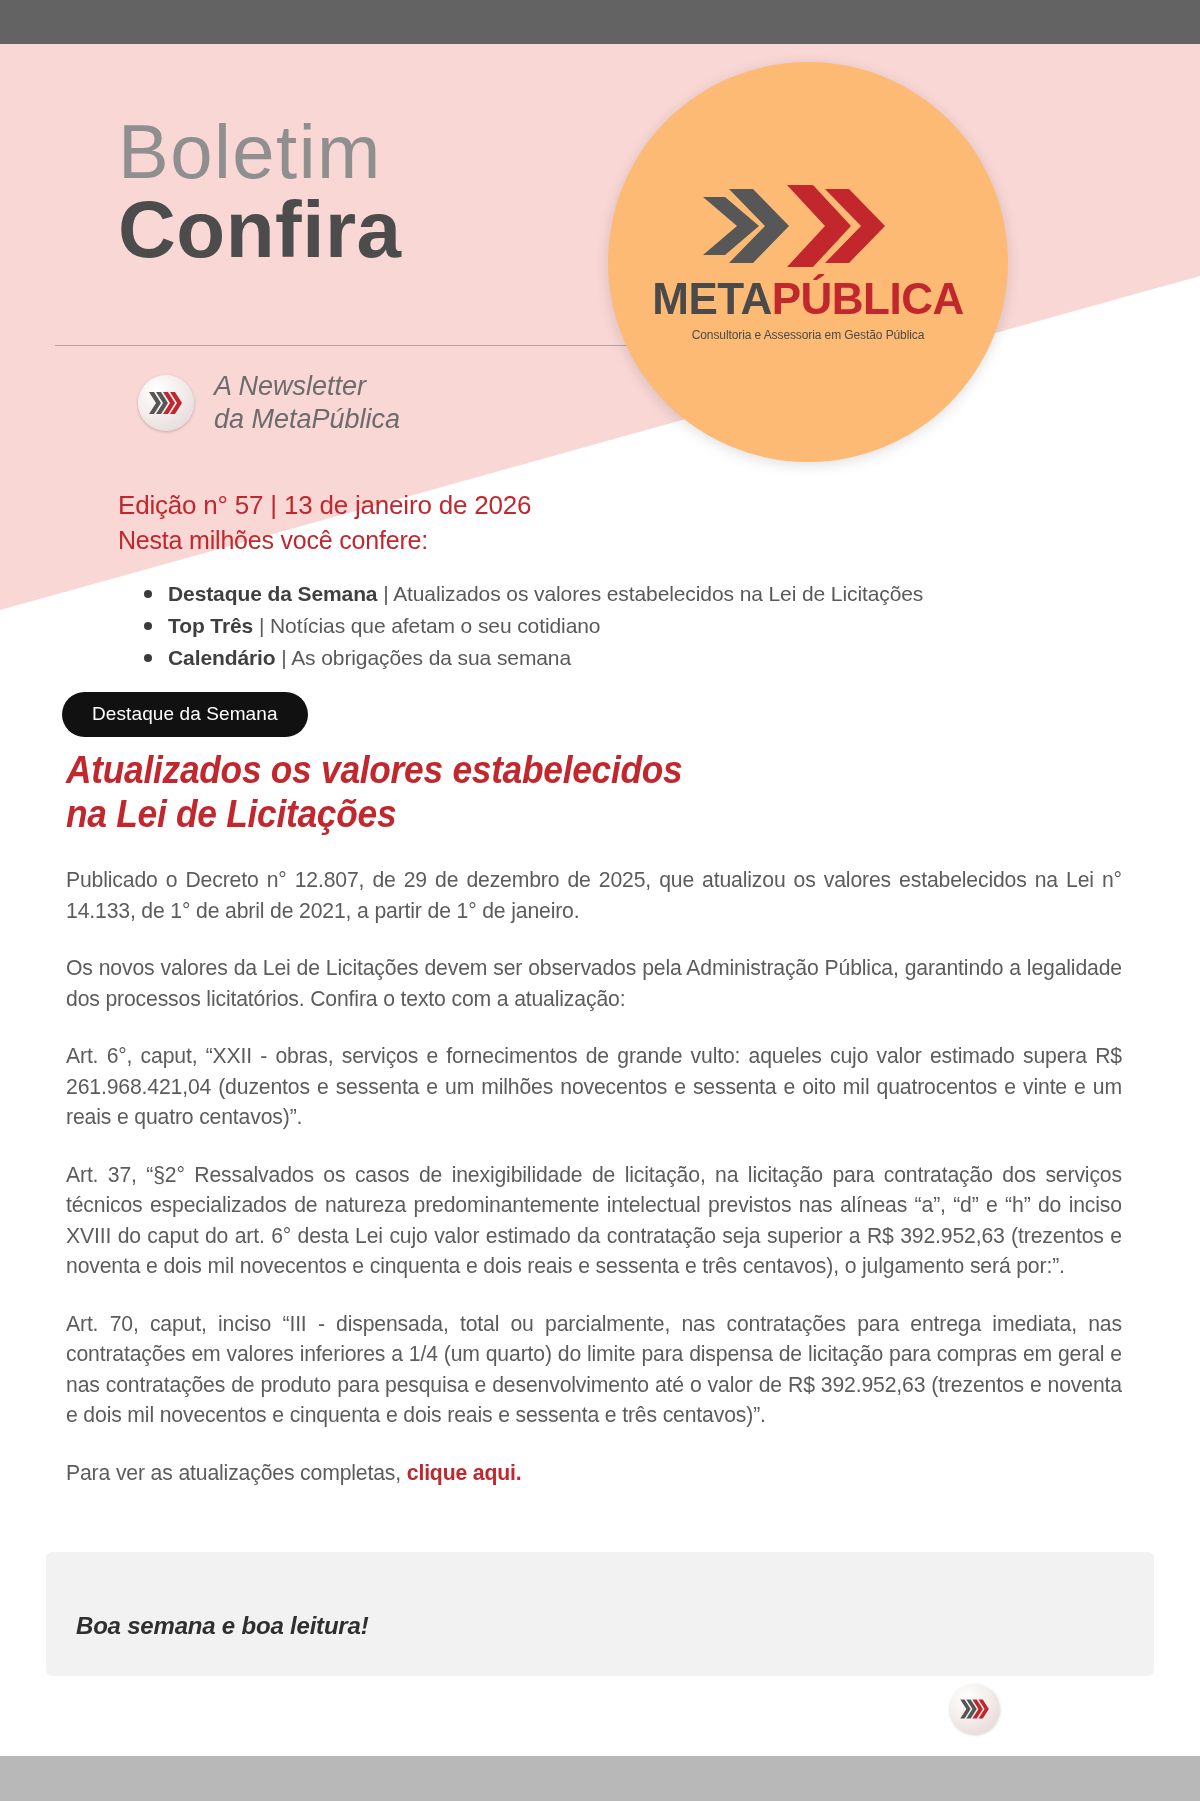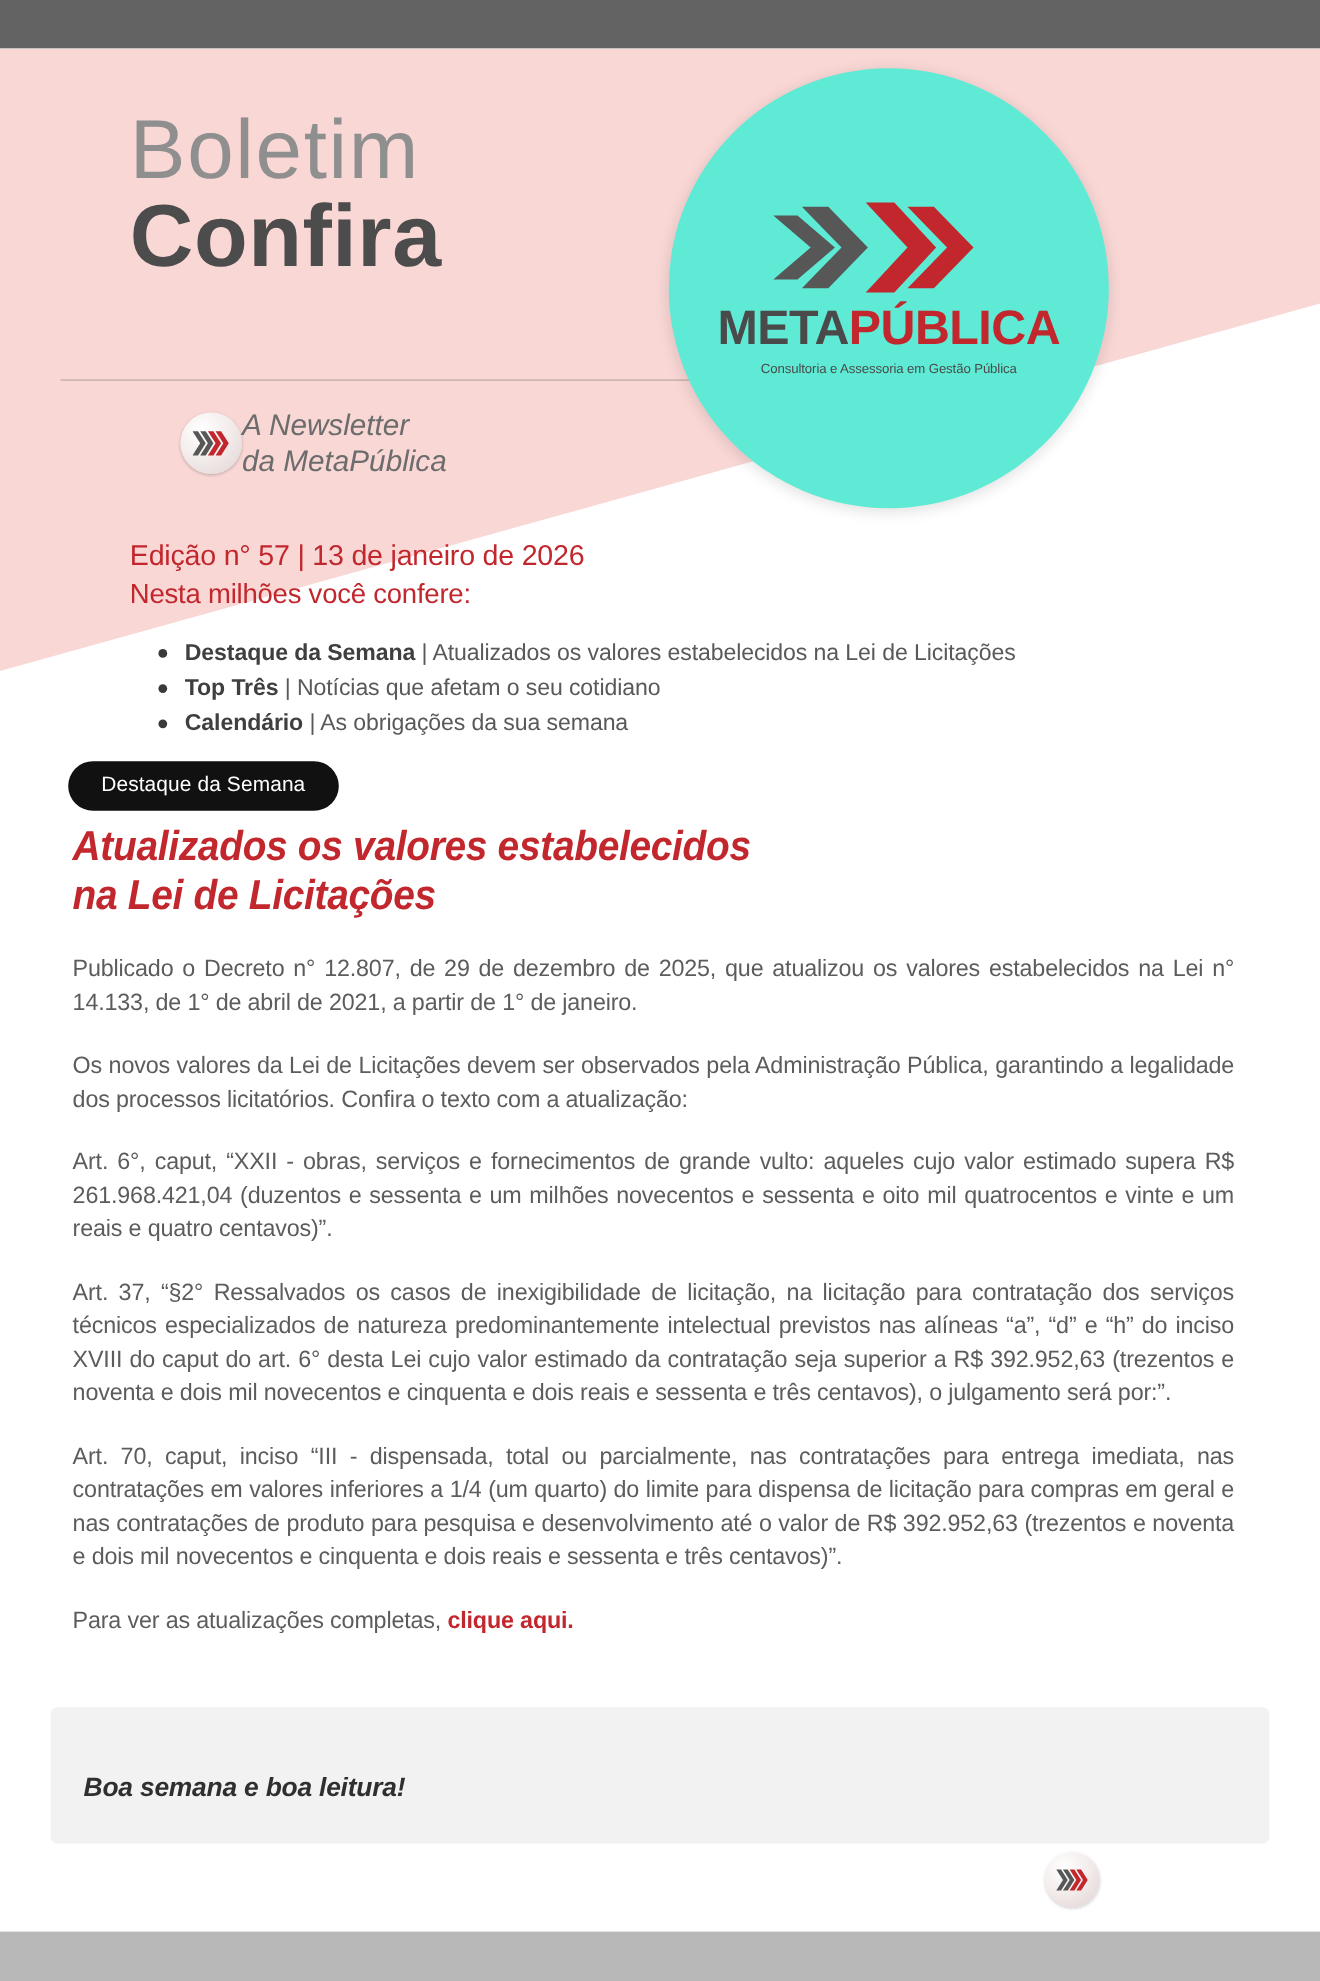--- a/index.html
+++ b/index.html
@@ -51,43 +51,45 @@
     position: absolute;
     left: 118px; top: 100px;
     z-index: 4;
   }
   .mast-line1 {
     font-size: 76px;
     font-weight: 400;
     letter-spacing: 1.5px;
     color: #8f8f8f;
     line-height: 0.98;
+    margin-top: 15px;
   }
   .mast-line2 {
     font-size: 80px;
     font-weight: 700;
     letter-spacing: 0.5px;
     color: #4c4c4c;
     line-height: 0.98;
     margin-top: 2px;
   }
   .mast-rule {
     position: absolute;
     left: 55px; top: 345px;
     width: 610px; height: 1px;
     background: #b9a3a2;
     z-index: 4;
   }
 
   
   .sub-row {
     position: absolute;
-    left: 164px; top: 370px;
+    left: 138px; top: 370px;
     display: flex;
     align-items: center;
+    gap: 20px;
     z-index: 4;
     justify-content: space-between;
   }
   .mini-badge {
     position: relative;
     width: 56px; height: 56px;
     border-radius: 50%;
     background: radial-gradient(circle at 34% 28%, #ffffff 0%, #f3eceb 48%, #ded3d2 100%);
     box-shadow: 0 1px 3px rgba(0,0,0,0.22);
     display: flex;
@@ -103,21 +105,21 @@
     line-height: 1.22;
     white-space: pre-line;
   }
 
   
   .logo-circle {
     position: absolute;
     left: 608px; top: 62px;
     width: 400px; height: 400px;
     border-radius: 50%;
-    background: #5eead4;
+    background: #fdba74;
     box-shadow: 0 3px 14px rgba(0,0,0,0.13);
     z-index: 5;
     display: flex;
     flex-direction: column;
     align-items: center;
     justify-content: center;
   }
   .logo-chevrons { margin-bottom: 4px; }
   .logo-word {
     font-size: 44px;

